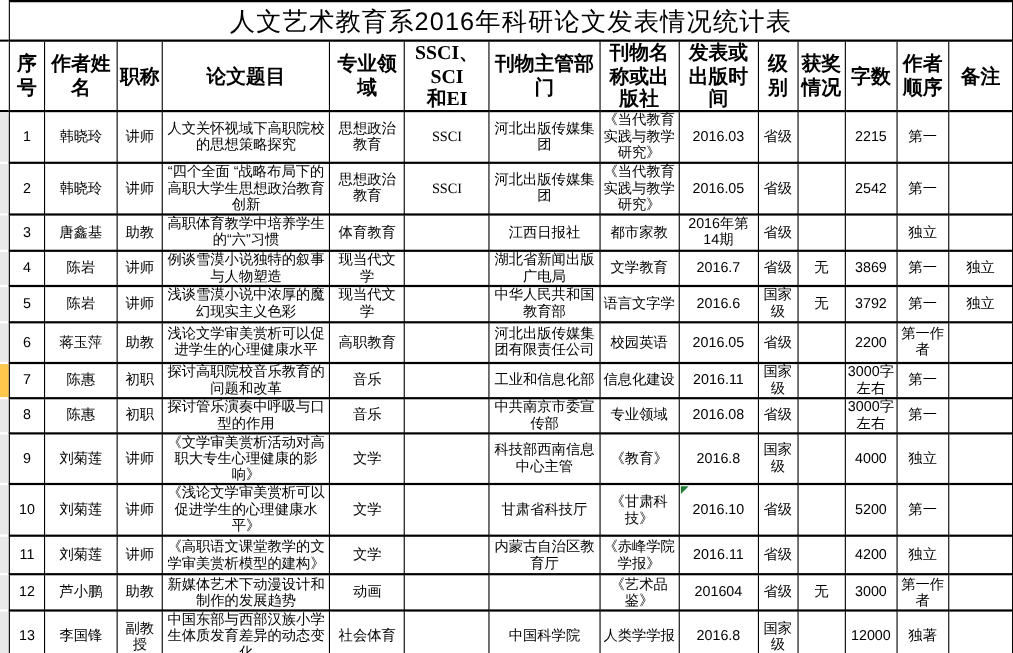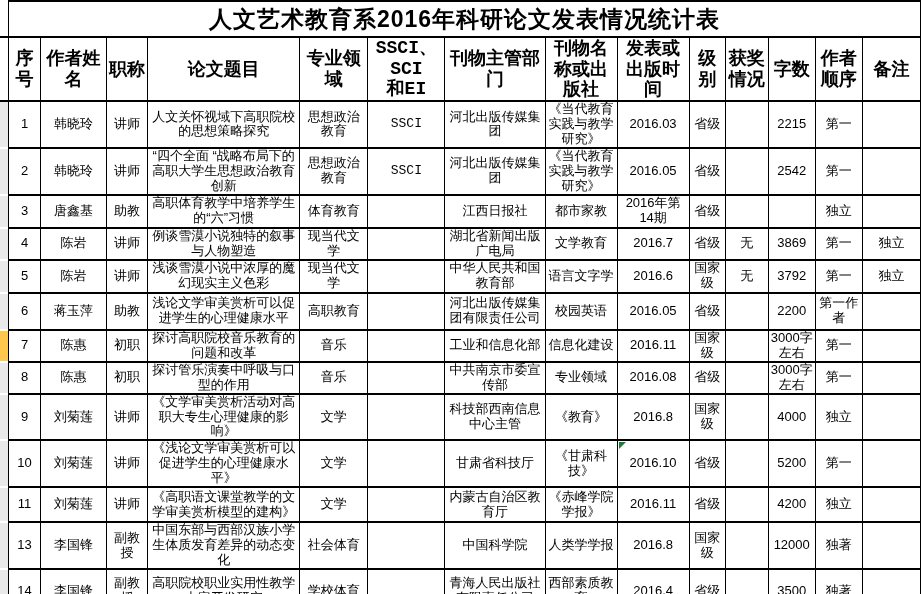--- a/index.html
+++ b/index.html
@@ -22,26 +22,26 @@
     overflow:hidden;line-height:1.15;box-sizing:border-box;
   }
   .cell{
     border-right:1px solid var(--line);
     border-bottom:2px solid var(--line);
     font-size:13px;font-weight:normal;
   }
   
   tr > td:nth-child(2), tr > th:nth-child(2){border-left:1px solid var(--line);}
   .head{font-weight:bold;font-size:18px;white-space:pre-line;}
-  .mono{font-family:Liberation Mono, monospace;}
+  .mono{font-family:Liberation Serif, serif;}
   .title-cell{
     border-top:2px solid var(--line);
     border-bottom:2px solid var(--line);
     border-right:1px solid var(--line);
-    font-size:23px;font-weight:bold;letter-spacing:1px;margin-left:48px;
+    font-size:23px;font-weight:normal;letter-spacing:1px;margin-left:48px;
   }
   .gutter{
     background:var(--gutter-bg);
     border-bottom:2px solid #fff;
     padding:0;
   }
   .gutter.hl{background:var(--hl-bg);}
   .gutter.g-top,.gutter.g-head{
     background:#fff;border-bottom:2px solid var(--line);
   }
@@ -296,20 +296,37 @@
         <td class="cell">《赤峰学院学报》</td>
         <td class="cell">2016.11</td>
         <td class="cell">省级</td>
         <td class="cell"></td>
         <td class="cell">4200</td>
         <td class="cell">独立</td>
         <td class="cell"></td>
       </tr>
       <tr>
         <td class="gutter"></td>
+        <td class="cell">12</td>
+        <td class="cell">芦小鹏</td>
+        <td class="cell">助教</td>
+        <td class="cell">新媒体艺术下动漫设计和制作的发展趋势</td>
+        <td class="cell">动画</td>
+        <td class="cell mono"></td>
+        <td class="cell"></td>
+        <td class="cell">《艺术品鉴》</td>
+        <td class="cell">201604</td>
+        <td class="cell">省级</td>
+        <td class="cell">无</td>
+        <td class="cell">3000</td>
+        <td class="cell">第一作者</td>
+        <td class="cell"></td>
+      </tr>
+      <tr>
+        <td class="gutter"></td>
         <td class="cell">13</td>
         <td class="cell">李国锋</td>
         <td class="cell">副教授</td>
         <td class="cell">中国东部与西部汉族小学生体质发育差异的动态变化</td>
         <td class="cell">社会体育</td>
         <td class="cell mono"></td>
         <td class="cell">中国科学院</td>
         <td class="cell">人类学学报</td>
         <td class="cell">2016.8</td>
         <td class="cell">国家级</td>

